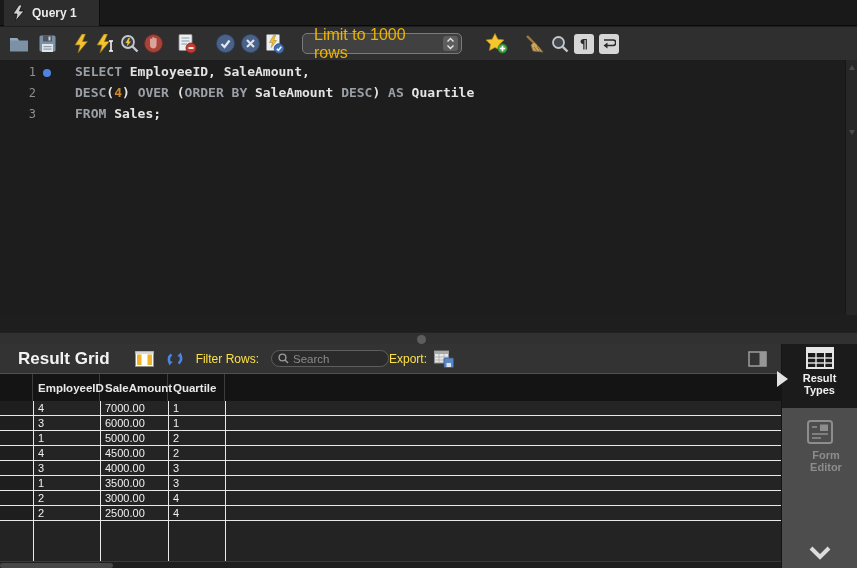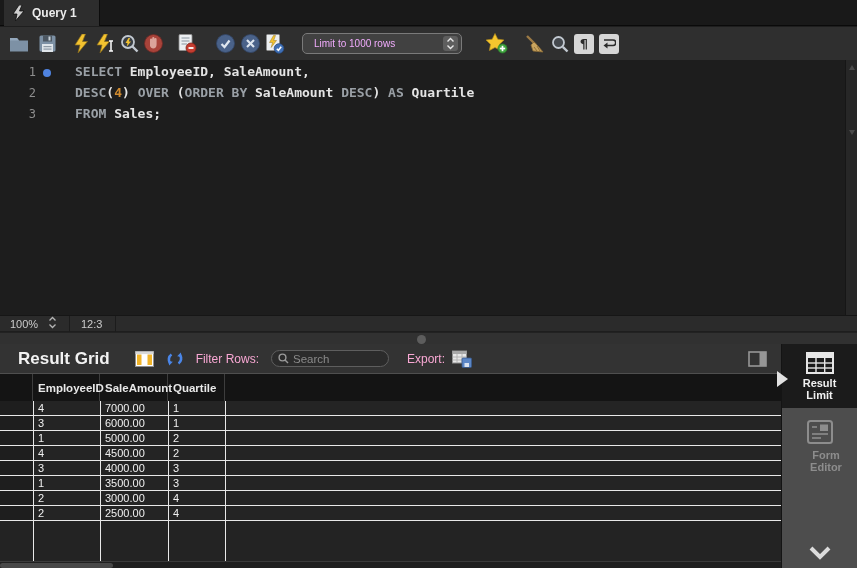--- a/index.html
+++ b/index.html
@@ -14,21 +14,21 @@
   .tab-title { font-size:12px; font-weight:bold; color:#ececec; }
 
   
   .toolbar { position:absolute; top:27px; left:0; right:0; height:33px; background:#2f2f2f;
              display:flex; align-items:center; padding-left:8px; }
   .tbtn { width:22px; height:22px; display:flex; align-items:center; justify-content:center; flex:none; cursor:default; }
   .box-btn { width:20px; height:20px; border-radius:3px; background:#d6d6d6; display:flex; align-items:center; justify-content:center; }
   .pilcrow { font-size:13px; font-weight:bold; color:#2a2a2a; font-family:"DejaVu Sans", sans-serif; }
   .dropdown { height:21px; width:160px; margin-left:16px; background:#414141; border:1px solid #7a7a7a;
               border-radius:5px; display:flex; align-items:center; padding:0 3px 0 11px; flex:none; }
-  .dropdown-label { flex:1; font-size:10px; color:#f0abfc; }
+  .dropdown-label { flex:1; font-size:16px; color:#eab308; }
   .stepper { width:15px; height:15px; background:#5e5e5e; border-radius:3px; display:flex; align-items:center; justify-content:center; }
 
   
   .editor { position:absolute; top:60px; left:0; right:0; height:255px; background:#1d1d1d; }
   .eline { position:absolute; left:0; right:13px; height:21px; }
   .lnum { position:absolute; left:0; width:36px; text-align:right; top:3px;
           font:12px "DejaVu Sans Mono", monospace; color:#8e8e8e; }
   .ldot { position:absolute; left:43px; top:7px; width:8px; height:8px; border-radius:50%; background:#4f83e0; }
   .lcode { position:absolute; left:75px; top:2px; white-space:pre;
            font:bold 13px "DejaVu Sans Mono", monospace; color:#e4e4e4; }
@@ -47,21 +47,21 @@
   .sb-pos { margin-left:11px; width:34px; }
 
   
   .splitter { position:absolute; top:332px; left:0; right:0; height:12px; background:#313131; border-top:1px solid #222222; }
   .splitter-dot { position:absolute; left:417px; top:2px; width:9px; height:9px; border-radius:50%; background:#5d5d5d; }
 
   
   .rtoolbar { position:absolute; top:344px; left:0; width:781px; height:29px; background:#333333;
               display:flex; align-items:center; }
   .rtitle { margin-left:18px; font-size:17px; font-weight:bold; color:#f2f2f2; }
-  .rlabel { font-size:12px; color:#f9a8d4; }
+  .rlabel { font-size:12px; color:#fde047; }
   .searchbox { margin-left:12px; width:118px; height:17px; border:1px solid #5e5e5e; border-radius:9px;
                background:#2b2b2b; display:flex; align-items:center; padding:0 6px; }
   .searchbox input { border:none; outline:none; background:transparent; width:86px; margin-left:4px;
                      font-size:11.5px; color:#d0d0d0; font-family:"Liberation Sans", sans-serif; }
   .searchbox input::placeholder { color:#8a8a8a; }
 
   
   .grid { position:absolute; top:373px; left:0; width:781px; bottom:0; background:#232323; }
   .ghead { position:absolute; top:0; left:0; right:0; height:28px; background:#141414;
            border-top:1px solid #4f4f4f; display:flex; align-items:center; }
@@ -75,21 +75,21 @@
   .gcell.gutter { width:33px; padding-left:0; background:#1e1e1e; }
   .gcell.c1 { width:67px; } .gcell.c2 { width:68px; } .gcell.c3 { width:57px; } .gcell.fill { flex:1; }
   .pill { flex:1; margin:2px 4px 2px 2px; border-radius:4px; background:#2f2f2f; }
   .vline { position:absolute; top:0; width:1px; height:160px; background:#e8e8e8; z-index:3; }
   .hscroll { position:absolute; left:0; bottom:0; width:100%; height:7px; background:#1f1f1f; border-top:1px solid #3a3a3a; }
   .hthumb { position:absolute; left:0; top:1px; width:113px; height:5px; border-radius:3px; background:#474747; }
 
   
   .sidebar { position:absolute; top:344px; left:781px; width:76px; bottom:0; background:#4d4d4d; border-left:1px solid #141414; }
   .sb-item { display:flex; flex-direction:column; align-items:center; }
-  .sb-item.active { height:64px; background:#1b1b1b; padding-top:8px;align-items:center; }
+  .sb-item.active { height:64px; background:#1b1b1b; padding-top:3px;align-items:center; }
   .sb-lbl { font-size:11px; font-weight:bold; line-height:12px; }
   .active .sb-lbl { color:#f0f0f0; }
   .inactive .sb-lbl { color:#8d8d8d;margin-left:13px; }
   .sb-item.inactive { padding-top:12px; }
   .collapse-arrow { position:absolute; left:-5px; top:27px; width:0; height:0;
                     border-left:11px solid #e2e2e2; border-top:8px solid transparent; border-bottom:8px solid transparent; }
   .sb-chevron { position:absolute; bottom:4px; left:50%; transform:translateX(-50%); }
 </style>
 </head>
 <body>
@@ -250,32 +250,20 @@
     <div class="eline" style="top:44px">
       <span class="lnum">3</span>
       <span class="lcode"><span class="kw">FROM</span><span> Sales;</span></span>
     </div>
     <div class="vscroll">
       <span class="arr up"></span>
       <span class="arr dn"></span>
     </div>
   </div>
 
-  <div class="statusbar">
-    <span class="sb-zoom">100%</span>
-    <span style="margin-right:12px">
-      <svg width="9" height="13" viewBox="0 0 9 13">
-          <polyline points="1.5,4.5 4.5,1.5 7.5,4.5" fill="none" stroke="#b5b5b5" stroke-width="1.3"></polyline>
-          <polyline points="1.5,8.5 4.5,11.5 7.5,8.5" fill="none" stroke="#b5b5b5" stroke-width="1.3"></polyline>
-        </svg>
-    </span>
-    <span class="sb-div"></span>
-    <span class="sb-pos">12:3</span>
-    <span class="sb-div"></span>
-  </div>
 
   <div class="splitter">
     <span class="splitter-dot"></span>
   </div>
 
   <div class="rtoolbar">
     <span class="rtitle">Result Grid</span>
     <span class="tbtn" style="margin-left:24px">
       <svg width="19" height="16" viewBox="0 0 19 16">
         <rect x="0.5" y="0.5" width="18" height="15" fill="#ffffff" stroke="#8f8f8f" stroke-width="1"></rect>
@@ -293,21 +281,21 @@
       </svg>
     </span>
     <span class="rlabel" style="margin-left:10px">Filter Rows:</span>
     <span class="searchbox">
       <svg width="11" height="11" viewBox="0 0 11 11">
         <circle cx="4.5" cy="4.5" r="3.4" fill="none" stroke="#9a9a9a" stroke-width="1.4"></circle>
         <line x1="7" y1="7" x2="10" y2="10" stroke="#9a9a9a" stroke-width="1.4"></line>
       </svg>
       <input placeholder="Search" style="">
     </span>
-    <span class="rlabel" style="margin-left:18px">Export:</span>
+    <span class="rlabel" style="">Export:</span>
     <span class="tbtn" style="margin-left:6px">
       <svg width="20" height="18" viewBox="0 0 20 18">
         <rect x="0.5" y="1" width="14" height="12" fill="#e8e8e8" stroke="#8f8f8f" stroke-width="1"></rect>
         <rect x="0.5" y="1" width="14" height="3" fill="#a9a9a9"></rect>
         <g stroke="#b0b0b0" stroke-width="0.9">
             <line x1="0.5" y1="7" x2="14.5" y2="7"></line>
             <line x1="0.5" y1="10" x2="14.5" y2="10"></line>
             <line x1="5" y1="4" x2="5" y2="13"></line>
             <line x1="10" y1="4" x2="10" y2="13"></line>
           </g>
@@ -413,21 +401,21 @@
         <rect x="1" y="1" width="26" height="20" fill="none" stroke="#e6e6e6" stroke-width="2"></rect>
         <rect x="1" y="1" width="26" height="5" fill="#e6e6e6"></rect>
         <g stroke="#e6e6e6" stroke-width="1.4">
             <line x1="1" y1="11" x2="27" y2="11"></line>
             <line x1="1" y1="16" x2="27" y2="16"></line>
             <line x1="10" y1="6" x2="10" y2="21"></line>
             <line x1="18.7" y1="6" x2="18.7" y2="21"></line>
           </g>
       </svg>
       <span class="sb-lbl" style="margin-top:3px">Result</span>
-      <span class="sb-lbl">Limit</span>
+      <span class="sb-lbl">Types</span>
       <span class="collapse-arrow"></span>
     </div>
     <div class="sb-item inactive">
       <svg width="26" height="24" viewBox="0 0 26 24">
         <rect x="1" y="1" width="24" height="22" rx="2.5" fill="none" stroke="#8d8d8d" stroke-width="2"></rect>
         <line x1="5" y1="7" x2="10" y2="7" stroke="#8d8d8d" stroke-width="1.6"></line>
         <rect x="13" y="4.5" width="8" height="6.5" fill="#8d8d8d"></rect>
         <line x1="5" y1="14" x2="21" y2="14" stroke="#8d8d8d" stroke-width="1.6"></line>
         <line x1="5" y1="18" x2="14" y2="18" stroke="#8d8d8d" stroke-width="1.6"></line>
       </svg>

